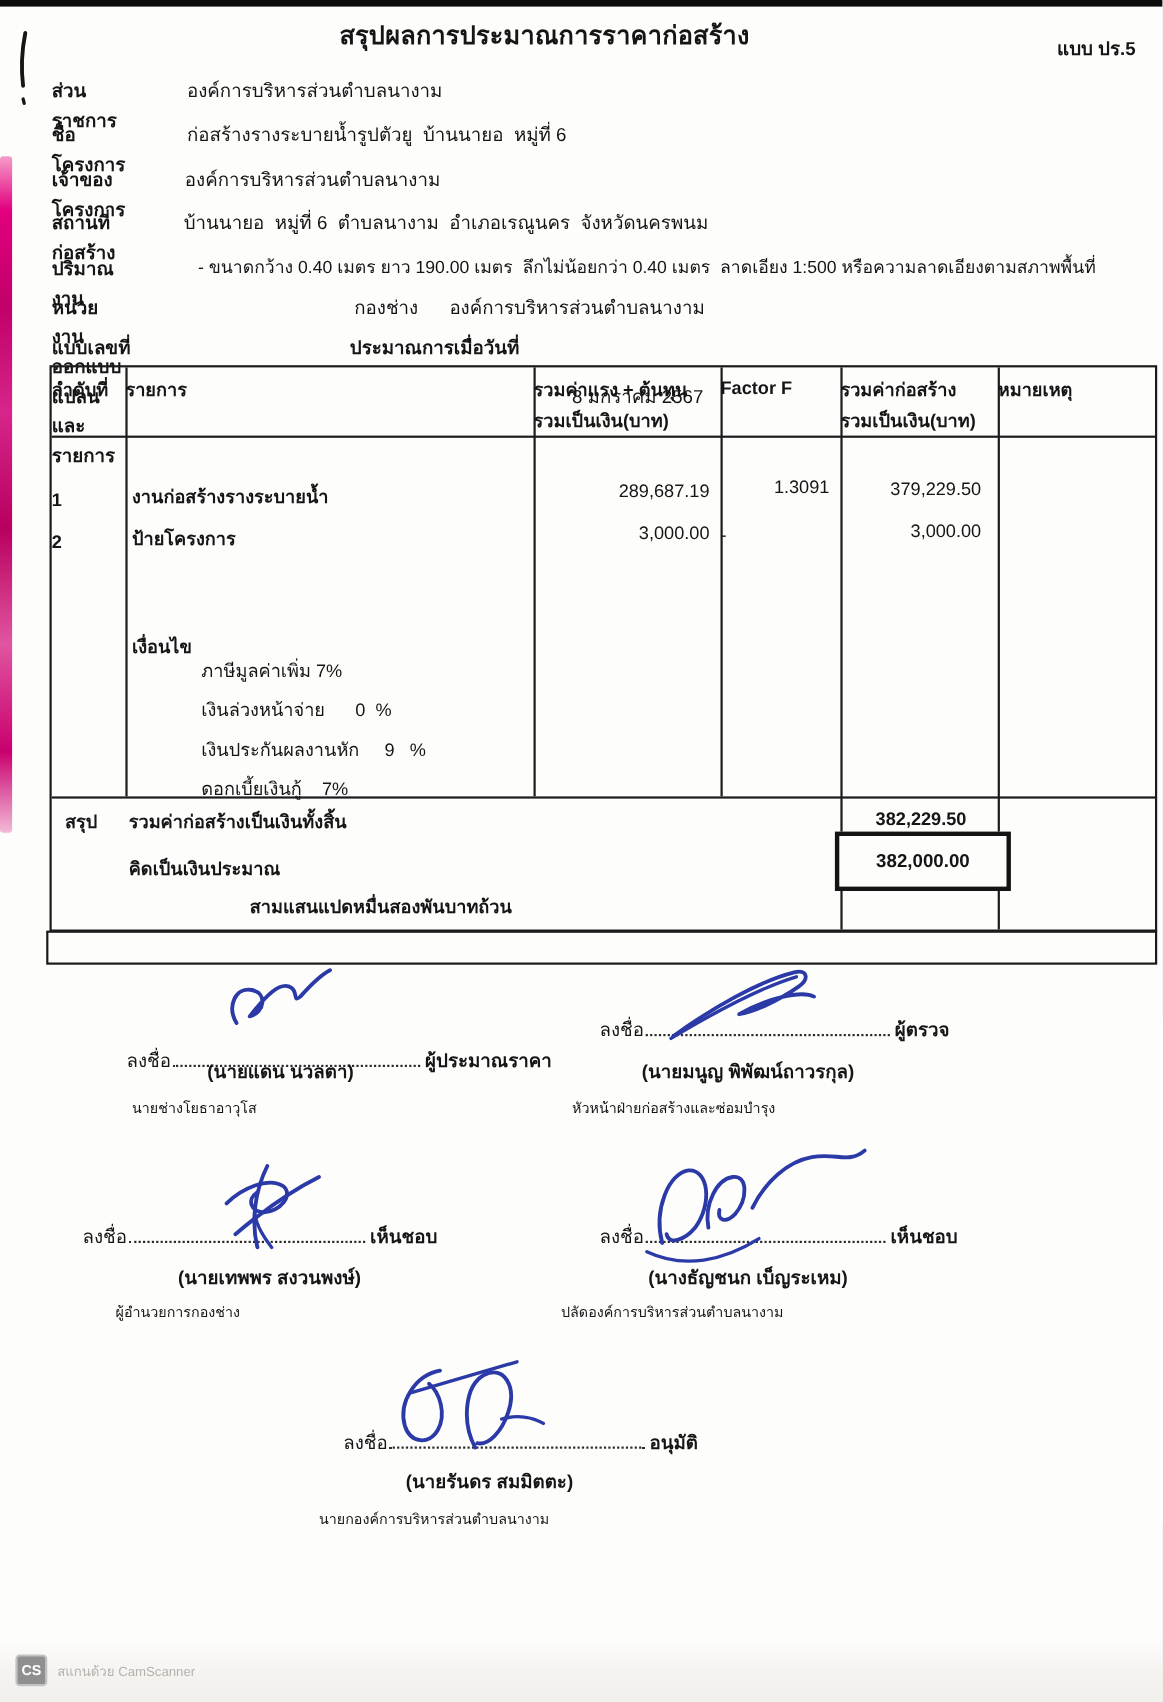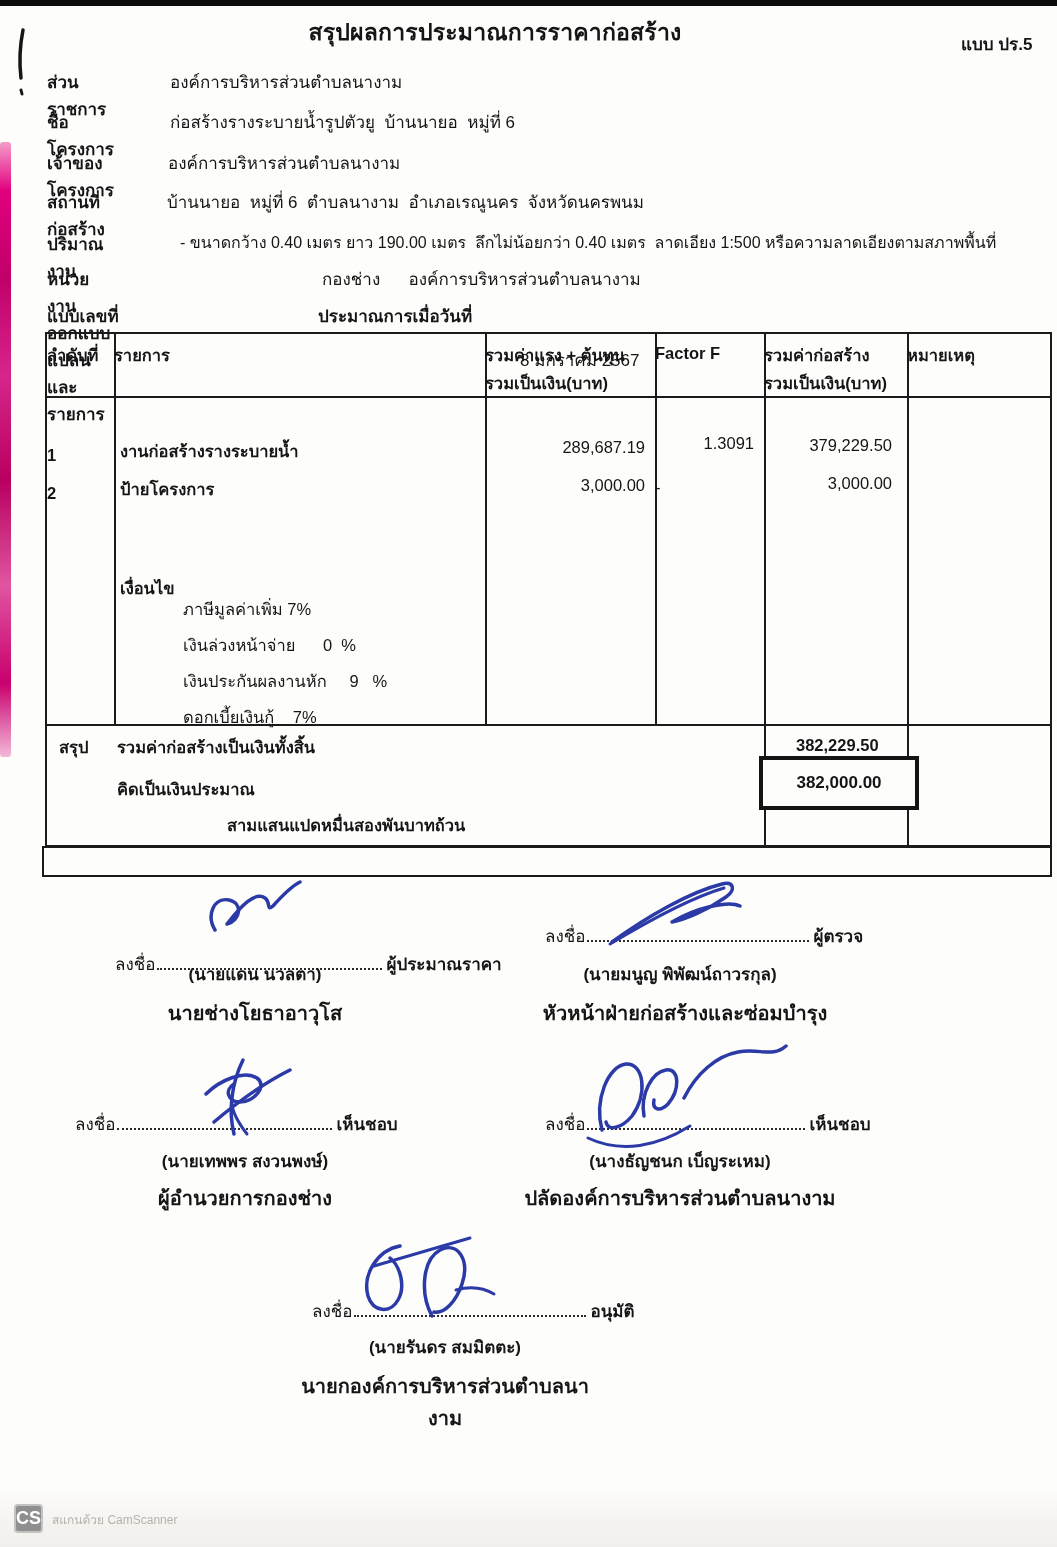--- a/index.html
+++ b/index.html
@@ -30,28 +30,28 @@
   .box-total{
     position:absolute;left:712px;top:422px;width:152px;height:46px;
     border:4px solid #141414;display:flex;align-items:center;justify-content:center;
     font-weight:bold;font-size:17px;background:#fdfdfc;
   }
   .strip{left:42px;top:846px;width:1006px;height:27px;border:2px solid #1b1b1b;}
   
   .sig{font-size:17px;white-space:nowrap;}
   .dots{display:inline-block;border-bottom:2.5px dotted #2b2b2b;height:15px;margin:0 4px 0 2px;vertical-align:baseline;}
   .sig-name{font-size:17px;font-weight:600;text-align:center;}
-  .sig-title{font-size:20px;font-weight:700;text-align:center;}
+  .sig-title{font-size:13px;font-weight:400;text-align:left;}
   .ink{fill:none;stroke:var(--ink-blue,#2b3aa6);stroke-linecap:round;stroke-linejoin:round;}
   .pen{fill:none;stroke:#161616;stroke-linecap:round;}
   
   .cs-badge{
     left:14px;top:1504px;width:29px;height:29px;border-radius:4px;
     background:#8f8f8f;border:2px solid #c2c2c2;box-sizing:border-box;
-    color:#fff;font-weight:bold;font-size:18px;display:flex;align-items:center;justify-content:center;
+    color:#fff;font-weight:bold;font-size:13px;display:flex;align-items:center;justify-content:center;
   }
   .cs-text{left:52px;top:1510px;font-size:12px;color:#b7b1ab;}
   .footer-wash{left:0;top:1488px;width:1057px;height:59px;background:linear-gradient(180deg,rgba(240,237,233,0) 0%,rgba(238,234,230,.55) 60%,rgba(236,232,228,.65) 100%);}
 </style>
 </head>
 <body>
 
 <div class="page">
 
   <div class="abs scan-top"></div>

